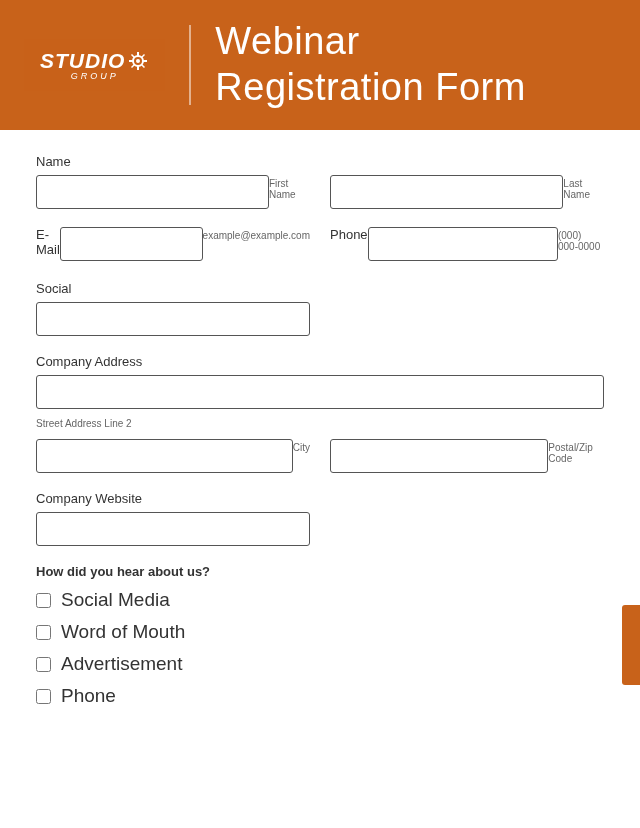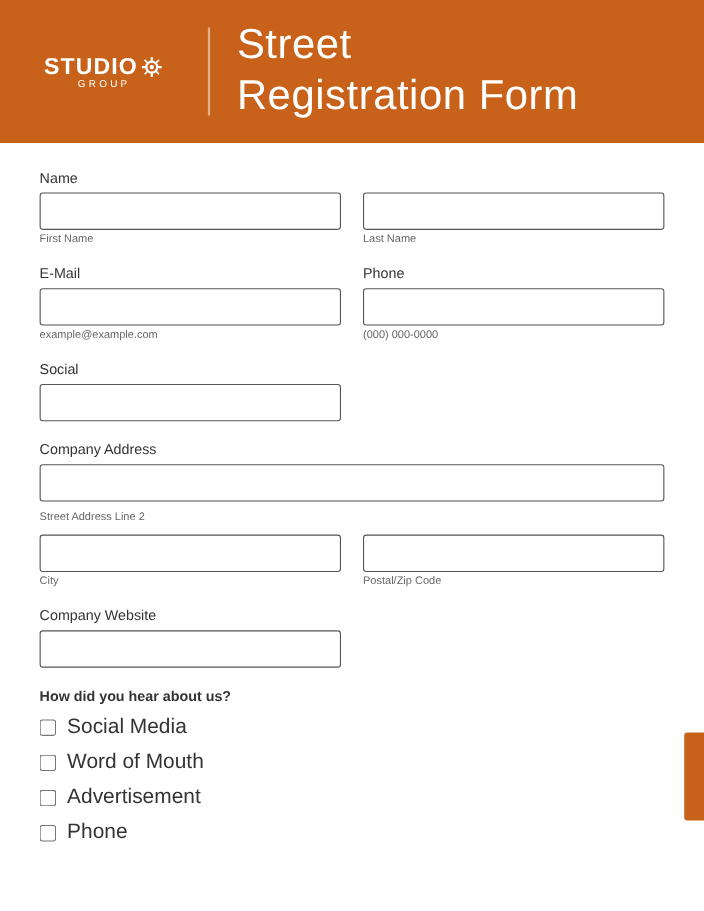--- a/index.html
+++ b/index.html
@@ -33,20 +33,21 @@
       align-items: center;
       background-color: rgba(200, 98, 26, 0.85);
       padding: 10px 16px;
       margin-right: 0;
     }
 
     .logo-box {
       display: flex;
       flex-direction: column;
       align-items: center;
+      font-style: italic;
     }
 
     .logo-subtext {
       font-size: 9px;
       color: #ffffff;
       letter-spacing: 3px;
       margin-top: -2px;
     }
 
     .header-divider {
@@ -82,21 +83,21 @@
     }
 
     .field-row {
       display: flex;
       gap: 20px;
     }
 
     .field-col {
       flex: 1;
       display: flex;
-      flex-direction: column;
+      flex-direction: row;
     }
 
     .field-input {
       width: 100%;
       height: 34px;
       border: 1.5px solid #555555;
       border-radius: 3px;
       padding: 0 8px;
       font-size: 13px;
       background: #ffffff;
@@ -200,21 +201,21 @@
           <line x1="7.5" y1="14.5" x2="4.5" y2="17.5" stroke="white" stroke-width="1.5"></line>
         </svg>
       </div>
       <span class="logo-subtext">GROUP</span>
     </div>
   </div>
 
   <div class="header-divider"></div>
 
   <div class="header-title">
-    <div>Street</div>
+    <div>Webinar</div>
     <div>Registration Form</div>
   </div>
 </div>
 
 <div class="form-content">
 
   <div class="field-group">
     <div class="field-label">Name</div>
     <div class="field-row">
       <div class="field-col">

